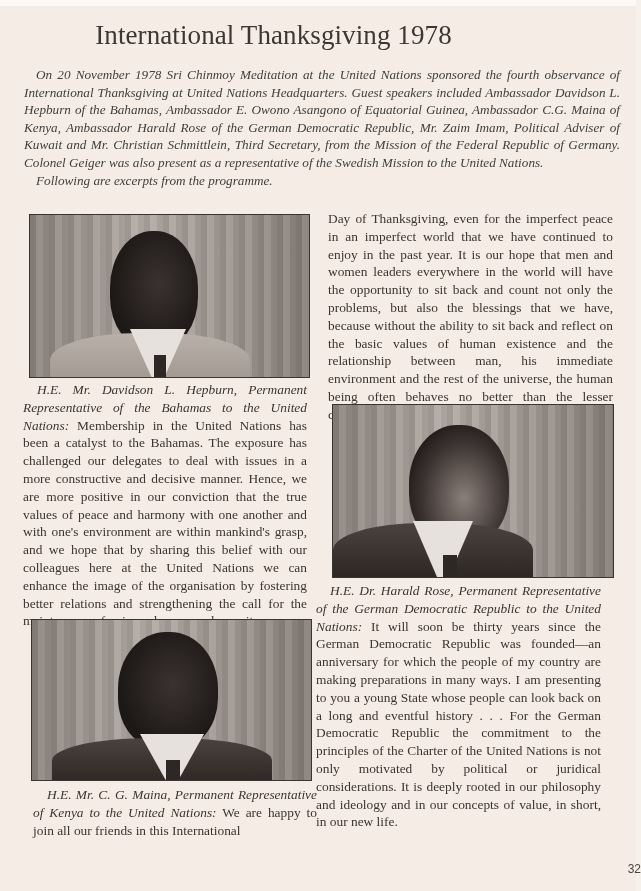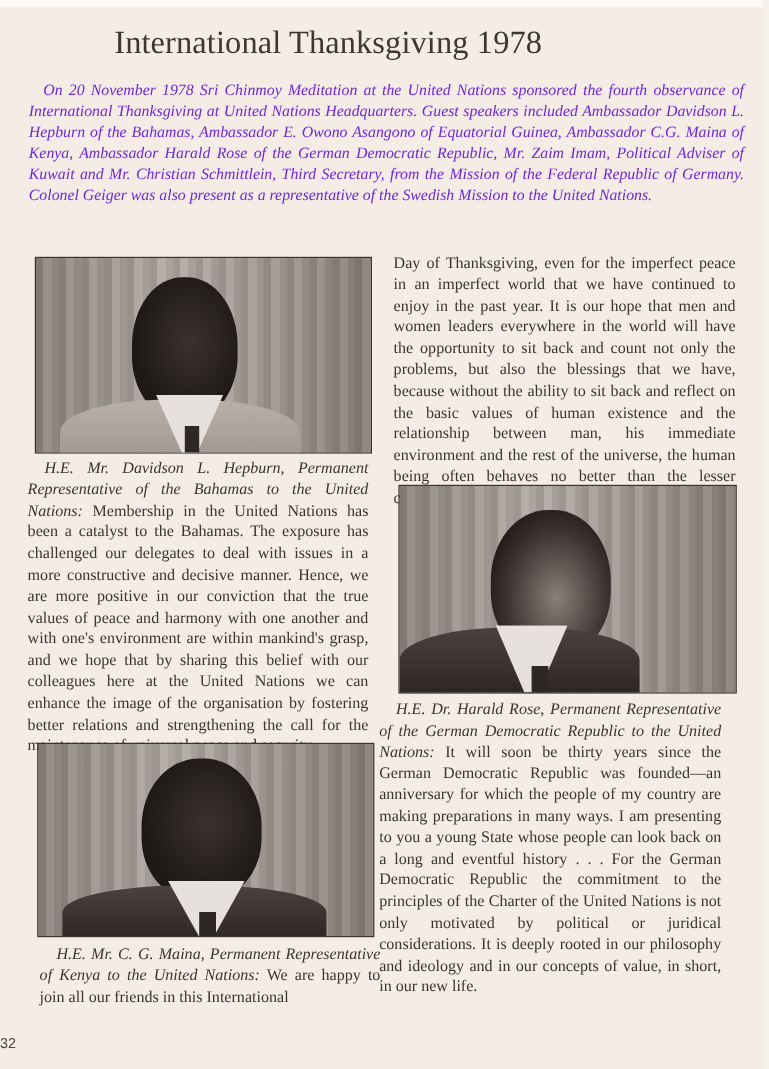--- a/index.html
+++ b/index.html
@@ -12,21 +12,21 @@
   .top-strip { position: absolute; left: 0; top: 0; width: 641px; height: 6px; background: #fbf8f5; }
   .right-strip { position: absolute; right: 0; top: 0; width: 5px; height: 891px; background: #f7f1ec; }
   .title {
     position: absolute; left: 0; width: 547px; top: 20px;
     text-align: center; font-size: 27px; font-weight: normal; color: #3e3632;
     letter-spacing: 0.1px; margin: 0;
   }
   .intro {
     position: absolute; left: 24px; width: 596px; top: 66px;
     font-style: italic; font-size: 13.2px; line-height: 17.6px; text-align: justify;
-    color: #6d28d9; margin: 0;
+    color: #404040; margin: 0;
   }
   .intro p { margin: 0; text-indent: 12px; }
   .col { position: absolute; font-size: 13.4px; line-height: 17.8px; text-align: justify; color: #3b3431; }
   .col p { margin: 0; }
   .lead { font-style: italic; }
   .indent { text-indent: 14px; }
   .photo {
     position: absolute; overflow: hidden; border: 1px solid #3a3330;
     background:
       repeating-linear-gradient(90deg, rgba(0,0,0,0.10) 0 6px, rgba(255,255,255,0.06) 6px 13px, rgba(0,0,0,0.05) 13px 19px),
@@ -38,34 +38,35 @@
   }
   .photo .body {
     position: absolute; border-radius: 45% 45% 0 0;
     background: linear-gradient(180deg, #4a423e, #2a2422);
   }
   .photo .collar {
     position: absolute; background: #e6e1dc; clip-path: polygon(0 0, 100% 0, 60% 100%, 40% 100%);
   }
   .photo .tie { position: absolute; background: #2d2725; }
   .page-number {
-    position: absolute; left: 0; width: 641px; top: 862px; text-align: left;
+    position: absolute; left: 0; width: 641px; top: 862px; text-align: right;
     font-family: "Liberation Sans", sans-serif; font-size: 12px; color: #4a4340;
   }
 </style>
 </head>
 <body>
 
 <div class="top-strip"></div>
 <div class="right-strip"></div>
 
 <h1 class="title">International Thanksgiving 1978</h1>
 
 <div class="intro">
   <p>On 20 November 1978 Sri Chinmoy Meditation at the United Nations sponsored the fourth observance of International Thanksgiving at United Nations Headquarters. Guest speakers included Ambassador Davidson L. Hepburn of the Bahamas, Ambassador E. Owono Asangono of Equatorial Guinea, Ambassador C.G. Maina of Kenya, Ambassador Harald Rose of the German Democratic Republic, Mr. Zaim Imam, Political Adviser of Kuwait and Mr. Christian Schmittlein, Third Secretary, from the Mission of the Federal Republic of Germany. Colonel Geiger was also present as a representative of the Swedish Mission to the United Nations.</p>
+  <p>Following are excerpts from the programme.</p>
 </div>
 
 <div class="photo" style="left:29px; top:214px; width:279px; height:162px;" title="Photograph of Ambassador Davidson L. Hepburn speaking">
   <div class="head" style="left:80px; top:16px; width:88px; height:118px;"></div>
   <div class="body" style="left:20px; top:118px; width:200px; height:60px; background:linear-gradient(180deg,#b9b1a9,#9a928b);"></div>
   <div class="collar" style="left:100px; top:114px; width:56px; height:50px;"></div>
   <div class="tie" style="left:124px; top:140px; width:12px; height:24px;"></div>
 </div>
 
 <div class="col" style="left:23px; width:284px; top:381px;">

